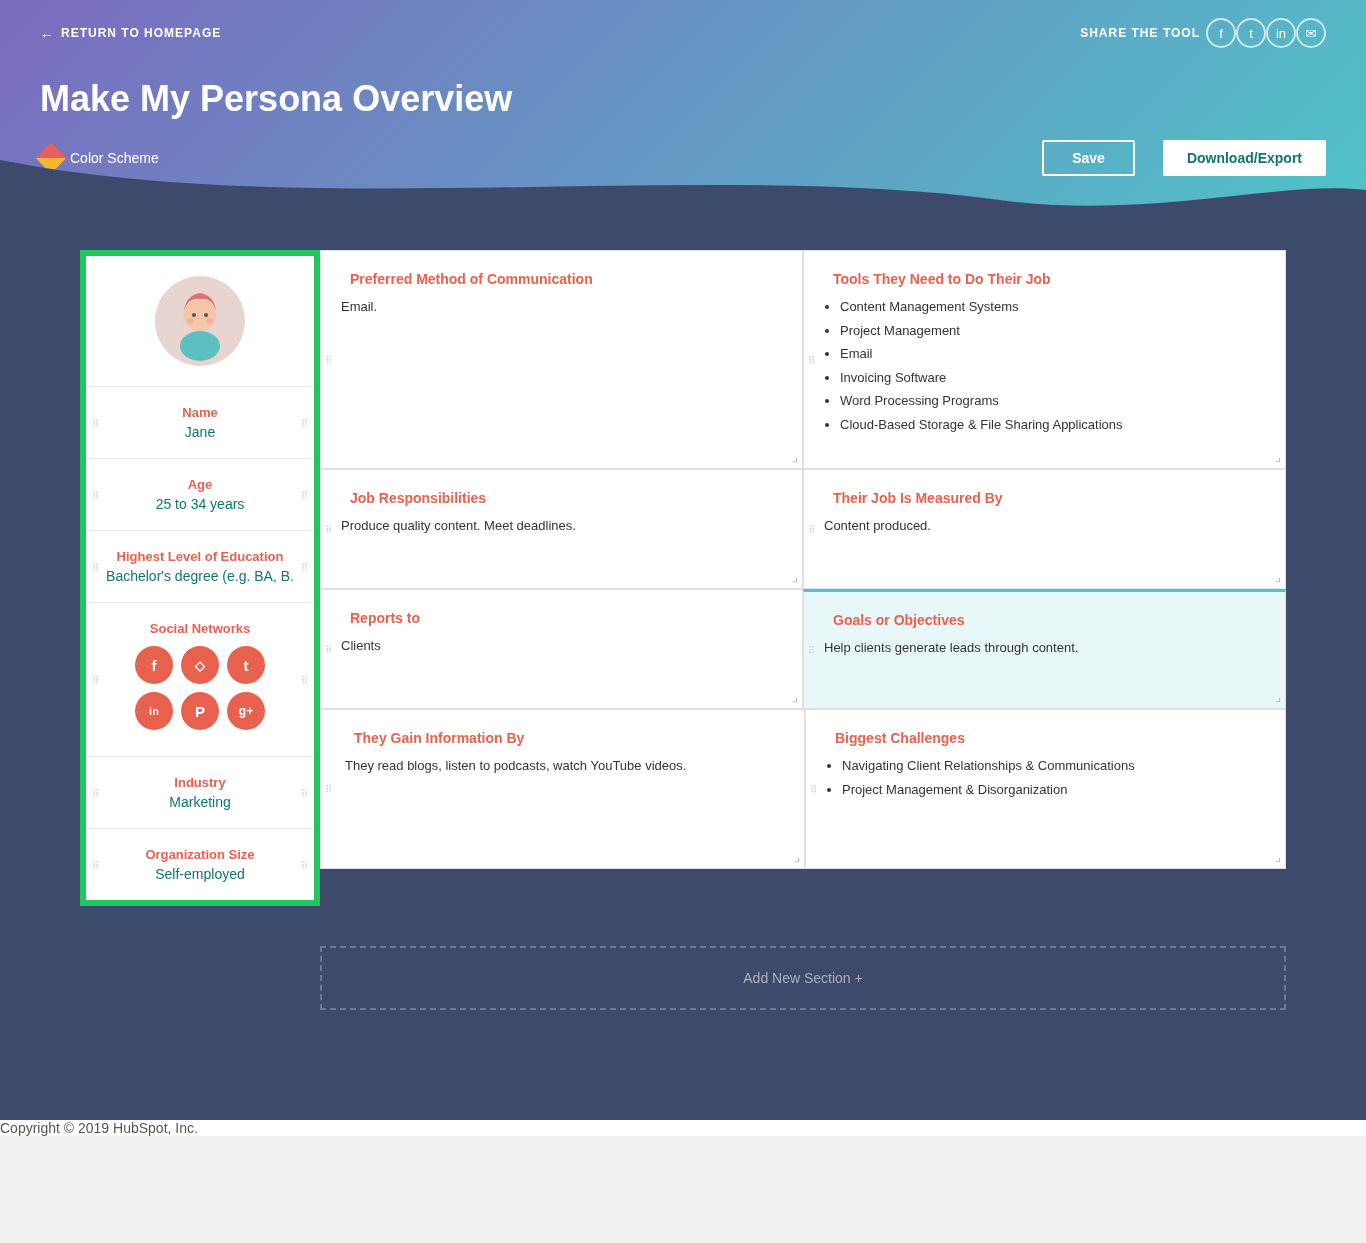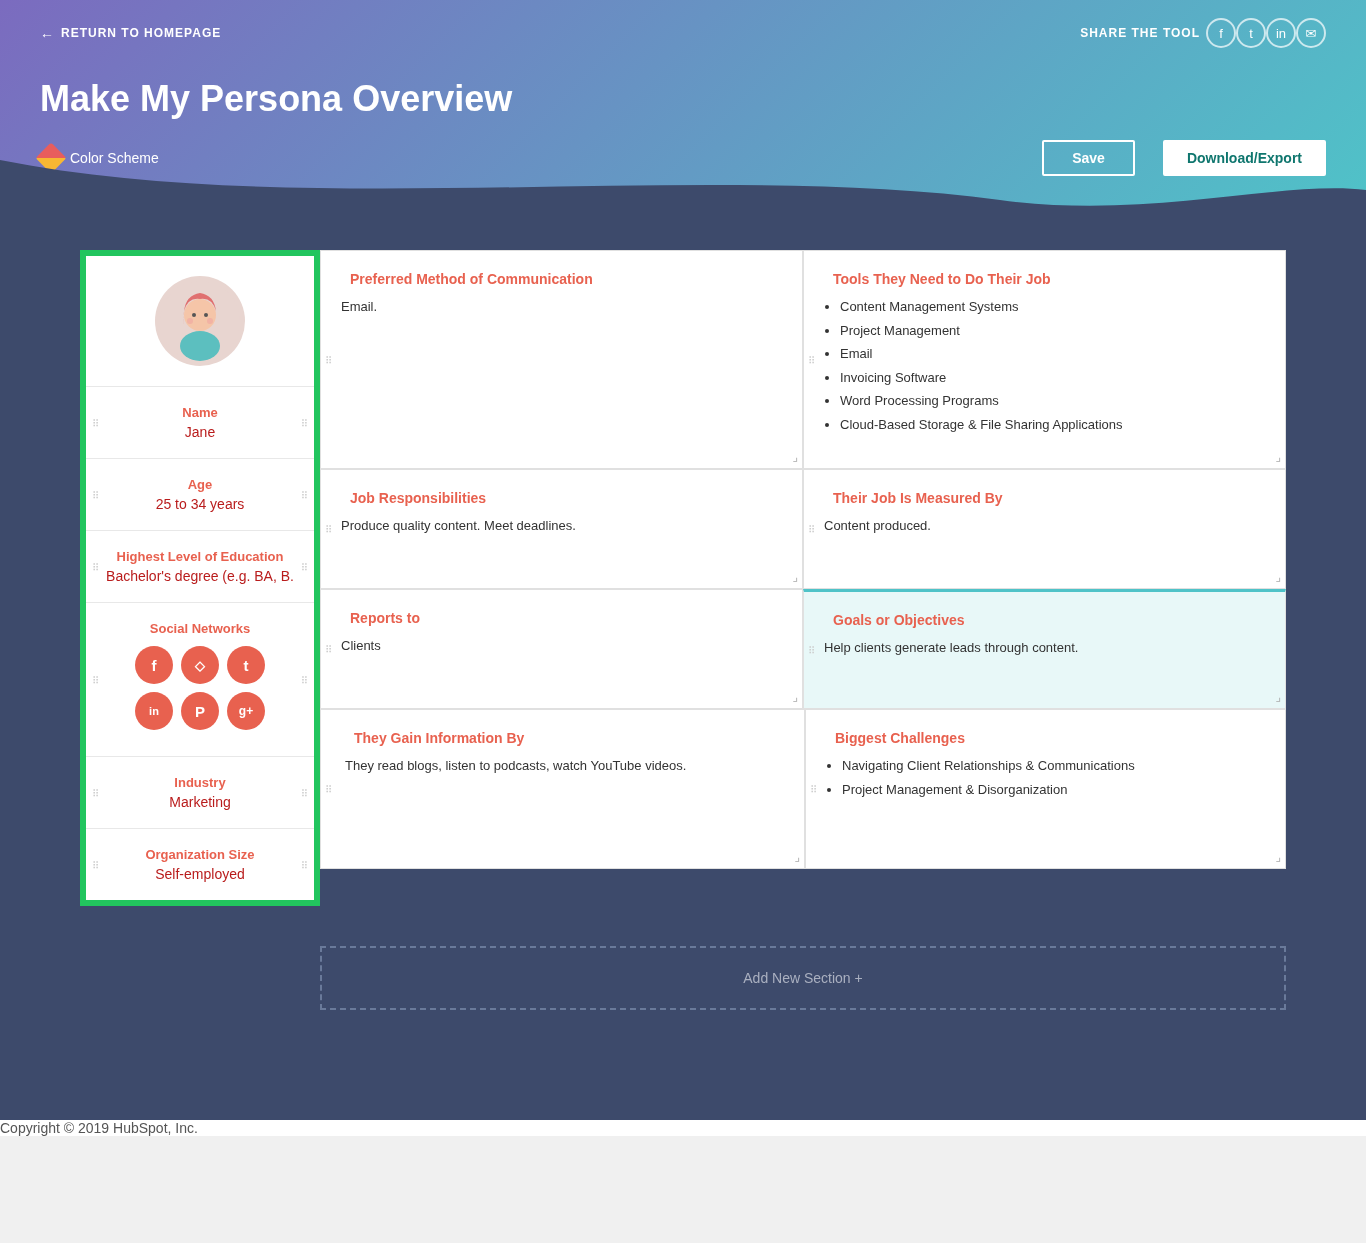--- a/index.html
+++ b/index.html
@@ -204,21 +204,21 @@
     }
 
     .section-label {
       color: #e8614f;
       font-size: 13px;
       font-weight: bold;
       margin-bottom: 4px;
     }
 
     .section-value {
-      color: #b91c1c;
+      color: #0f766e;
       font-size: 14px;
     }
 
     .social-icons-row {
       display: flex;
       justify-content: center;
       gap: 8px;
       margin-bottom: 8px;
     }
 

